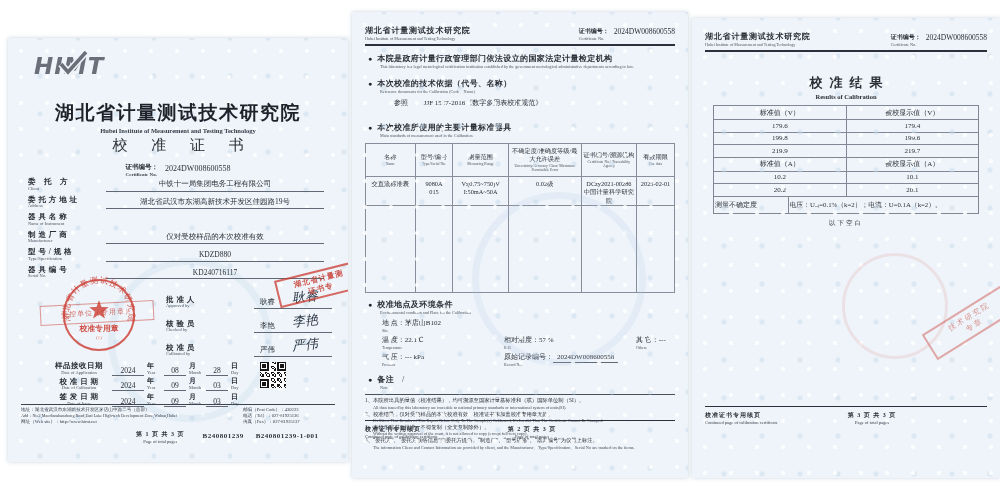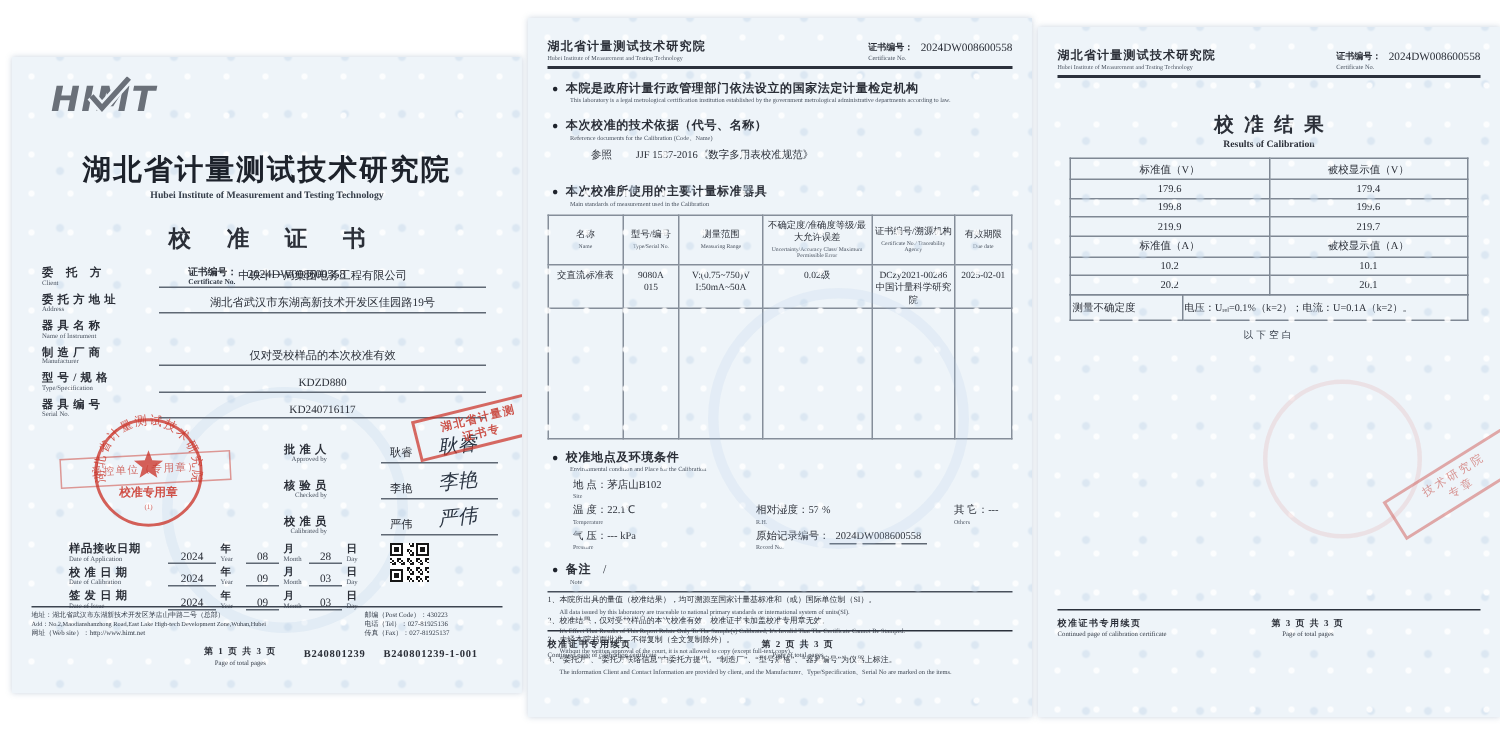--- a/index.html
+++ b/index.html
@@ -20,55 +20,55 @@
   
   .p1{left:8px;top:38px;width:340px;height:424px;}
   .p2{left:352px;top:12px;width:336px;height:466px;}
   .p3{left:692px;top:18px;width:308px;height:460px;}
 
   
   .p1-logo{position:absolute;left:26px;top:13px;}
   .p1-head{position:absolute;left:0;right:0;top:62px;text-align:center;}
   .t-cn{font-size:19px;font-weight:bold;letter-spacing:1.5px;color:#1d222b;}
   .t-en{font-size:6.5px;font-weight:bold;color:#333b47;margin-top:1px;}
-  .c-cn{font-size:15px;font-weight:bold;letter-spacing:10px;margin-top:16px;text-indent:10px;}
+  .c-cn{font-size:15px;font-weight:normal;letter-spacing:10px;margin-top:2px;text-indent:10px;}
   .c-en{font-size:8px;font-weight:bold;margin-top:1px;}
   .no-row{margin-top:8px;display:flex;justify-content:center;align-items:flex-start;gap:7px;}
   .no-lab{text-align:left;}
   .no-lab .cn{display:block;font-size:6.5px;font-weight:bold;font-style:normal;}
   .no-lab .en{display:block;font-size:5px;font-weight:bold;font-style:normal;color:#39404c;}
   .no-val{font-size:8px;padding-top:1px;}
 
   .p1-fields{position:absolute;left:20px;right:24px;top:136px;}
   .f-row{display:flex;align-items:flex-end;height:17.5px;}
   .f-lab{width:74px;flex:0 0 74px;}
   .f-cn{font-size:7.5px;font-weight:bold;letter-spacing:.5px;line-height:1.1;}
   .f-en{font-size:4.5px;color:#4a5360;line-height:1.1;}
   .f-val{flex:1;margin-left:4px;border-bottom:1px solid #5f6874;text-align:center;
          font-size:7.5px;padding-bottom:1.5px;}
 
   .p1-stampwrap{position:absolute;left:52px;top:238px;width:78px;height:78px;}
   .p1-stamp-overlay{position:absolute;left:-20px;top:27px;width:112px;height:18px;
       border:1.5px solid rgba(204,58,47,.5);transform:rotate(-3deg);
       display:flex;align-items:center;justify-content:center;
       font-size:7px;color:rgba(198,54,44,.72);letter-spacing:1px;}
-  .p1-signers{position:absolute;left:158px;width:166px;top:247px;text-align:right;}
+  .p1-signers{position:absolute;left:158px;width:166px;top:247px;}
   .s-row{display:flex;align-items:flex-end;height:24px;}
   .s-lab{width:52px;flex:0 0 52px;}
   .s-cell{flex:1;border-bottom:1px solid #5f6874;position:relative;height:20px;margin-left:36px;}
   .s-name{position:absolute;left:6px;bottom:1px;font-size:7.5px;}
   .s-sig{position:absolute;left:38px;bottom:2px;font-size:13px;font-style:italic;
          color:#2a3442;transform:rotate(-6deg);font-family:"DejaVu Serif",serif;}
   .p1-edge-stamp{position:absolute;right:-16px;top:232px;width:76px;padding:2px 4px;
       border:2px solid rgba(204,58,47,.75);transform:rotate(-14deg);text-align:center;}
   .p1-edge-stamp div{font-size:7.5px;font-weight:bold;color:rgba(198,54,44,.85);letter-spacing:1px;}
 
   .p1-dates{position:absolute;left:38px;top:322px;}
   .d-row{display:flex;align-items:flex-end;height:15.5px;}
-  .d-lab{width:66px;flex:0 0 66px;}
+  .d-lab{width:66px;flex:0 0 66px;text-align:center;}
   .d-val{width:32px;border-bottom:1px solid #5f6874;text-align:center;font-size:7.5px;}
   .d-val.sm{width:22px;}
   .d-unit{margin:0 3px;width:14px;}
   .d-unit .f-cn{font-size:7px;}
   .p1-qr{position:absolute;right:62px;top:324px;width:26px;height:26px;}
   .p1-qr svg{width:100%;height:100%;}
 
   .p1-footer{position:absolute;left:13px;right:13px;top:366px;border-top:1px solid #3c4450;
       padding-top:2px;display:flex;justify-content:space-between;}
   .pf-t{font-size:4.6px;color:#323a46;line-height:1.35;}

